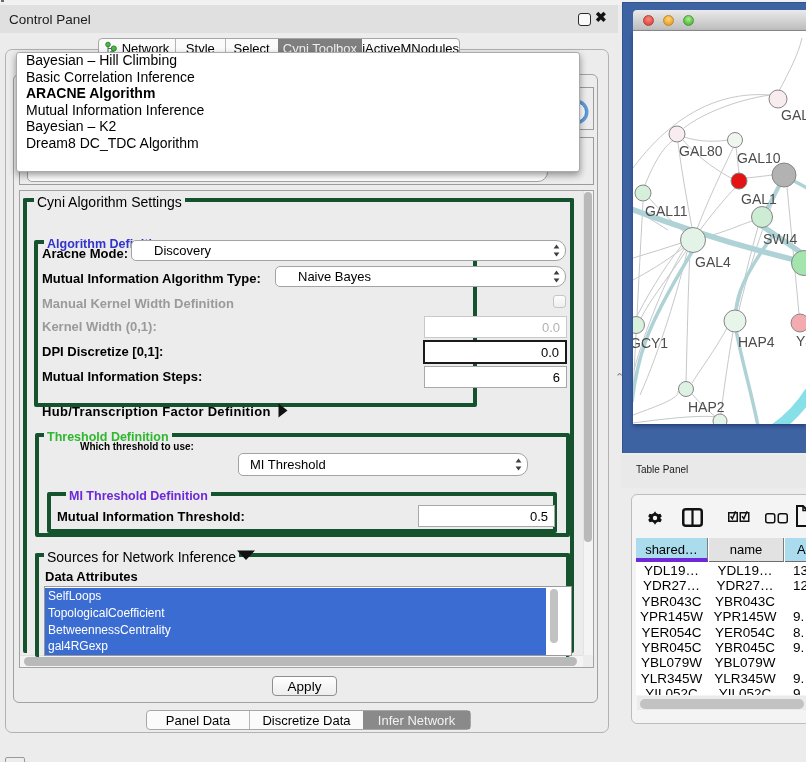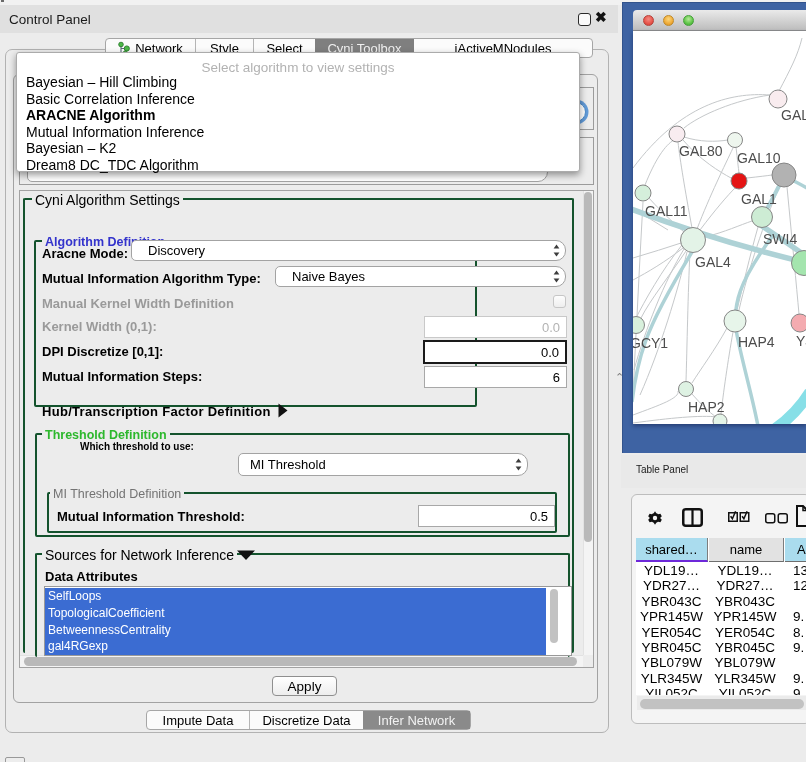--- a/index.html
+++ b/index.html
@@ -1,40 +1,40 @@
 <!DOCTYPE html>
 <html><head>
 <meta charset="utf-8">
 <style>
 *{margin:0;padding:0;box-sizing:border-box}
 html,body{width:806px;height:762px;overflow:hidden}
 body{position:relative;background:#ececec;font-family:"Liberation Sans",sans-serif;font-size:13px;color:#000}
 .abs{position:absolute}
 .b{font-weight:bold}
 .dis{color:#9a9a9a}
-.grp{position:absolute;border:2px solid #14532d;border-radius:2px}
+.grp{position:absolute;border:4px solid #14532d;border-radius:2px}
 .grplab{position:absolute;top:-8px;background:#ececec;padding:0 3px;font-size:14px;white-space:nowrap}
 .combo{position:absolute;background:#fff;border:1px solid #a3a3a3;border-radius:5px 10px 10px 5px;display:flex;align-items:center;font-size:13px}
-.combo .tx{padding-left:16px;flex:1}
+.combo .tx{padding-left:22px;flex:1}
 .steppers{position:absolute;right:5px;top:0;bottom:0;display:flex;flex-direction:column;justify-content:center;align-items:center;line-height:0}
 .fld{position:absolute;background:#fff;border:1px solid #a8a8a8;font-size:13px;text-align:right;padding:0 6px;display:flex;align-items:center;justify-content:flex-end}
 </style>
 </head>
 <body>
 
 <div class="abs" style="left:0;top:0;width:806px;height:5px;background:#f1f1f1"></div>
 <div class="abs" style="left:1px;top:0;width:3px;height:2px;background:#6a6a6a"></div>
 <div class="abs" style="left:0;top:5px;width:618px;height:28px;background:#e0e0e0"></div>
 <div class="abs" style="left:9px;top:12px;font-size:13.5px;color:#1a1a1a">Control Panel</div>
 <div class="abs" style="left:578px;top:13px;width:13px;height:13px;border:1.8px solid #2a2a2a;border-radius:3px;background:#fafafa"></div>
 <div class="abs b" style="left:595px;top:9px;font-size:14px;color:#111">✖</div>
 
 <div class="abs" style="left:5px;top:49px;width:604px;height:684px;border:1px solid #b2b2b2;border-radius:7px;background:#ececec"></div>
 
-<div class="abs" style="left:105px;top:38px;width:488px;height:20px;background:#fbfbfb;border:1px solid #a6a6a6;border-radius:4px;display:flex;z-index:5">
+<div class="abs" style="left:98px;top:38px;width:362px;height:20px;background:#fbfbfb;border:1px solid #a6a6a6;border-radius:4px;display:flex;z-index:5">
   <div style="width:90px;display:flex;align-items:center;justify-content:center;border-right:1px solid #b5b5b5">
     <svg width="13" height="15" viewBox="0 0 13 15" style="margin-right:4px">
       <path d="M3 4 L3 12 M3 7.5 L8 7.5 M3 12 L6.5 12" fill="none" stroke="#5a6b7a" stroke-width="1.1"></path>
       <circle cx="3" cy="3.5" r="2.3" fill="#4db848" stroke="#2a7d2e" stroke-width="0.9"></circle>
       <circle cx="8.8" cy="7.5" r="2.6" fill="#4db848" stroke="#2a7d2e" stroke-width="0.9"></circle>
       <circle cx="7.3" cy="12" r="2.1" fill="#4db848" stroke="#2a7d2e" stroke-width="0.9"></circle>
     </svg>
     <span>Network</span>
   </div>
   <div style="width:58px;display:flex;align-items:center;justify-content:center;border-right:1px solid #b5b5b5">Style</div>
@@ -106,51 +106,50 @@
 <div class="combo" style="left:238px;top:453px;width:290px;height:23px">
     <span class="tx" style="padding-left:11px">MI Threshold</span>
   <span class="steppers">
       <svg width="7" height="13" viewBox="0 0 7 13">
         <path d="M3.5 0.5 L6.4 4.4 H0.6 Z" fill="#3c3c3c"></path>
         <path d="M3.5 12.5 L0.6 8.6 H6.4 Z" fill="#3c3c3c"></path>
       </svg>
     </span>
   </div>
 <div class="grp" style="left:47px;top:492px;width:510px;height:41px">
-  <span class="grplab" style="left:1px;color:#737373;font-size:12.5px;font-weight:normal;top:-7px">MI Threshold Definition</span>
+  <span class="grplab" style="left:15px;color:#6d28d9;font-size:12.5px;font-weight:bold;top:-7px">MI Threshold Definition</span>
 </div>
 <div class="abs b" style="left:57px;top:509px;font-size:13px">Mutual Information Threshold:</div>
 <div class="fld" style="left:418px;top:505px;width:137px;height:22px">0.5</div>
 
 <div class="grp" style="left:35px;top:553px;width:535px;height:104px;border-bottom:none">
   <span class="grplab" style="left:5px">Sources for Network Inference</span>
 </div>
 <div class="abs" style="left:236px;top:549px"><svg width="20" height="12" viewBox="0 0 20 12">
       <path d="M1 1.5 L19 1.5 L10 11 Z" fill="#111"></path>
     </svg></div>
 <div class="abs b" style="left:45px;top:569px;font-size:13px">Data Attributes</div>
 <div class="abs" style="left:44px;top:586px;width:528px;height:70px;border:1px solid #999;background:#fff"></div>
 <div class="abs" style="left:45px;top:588px;width:501px;height:67px;background:#3b6cd2;color:#fff;font-size:12px;line-height:16.8px;padding-left:3px">
 SelfLoops<br>TopologicalCoefficient<br>BetweennessCentrality<br>gal4RGexp</div>
 <div class="abs" style="left:550px;top:589px;width:8px;height:54px;background:#c2c2c2;border-radius:4px"></div>
 
 <div class="abs" style="left:272px;top:676px;width:65px;height:20px;border:1px solid #8f8f8f;border-radius:4px;background:linear-gradient(#ffffff,#ededed);display:flex;align-items:center;justify-content:center;font-size:13.5px">Apply</div>
 
 <div class="abs" style="left:146px;top:710px;width:325px;height:20px;background:#fbfbfb;border:1px solid #a6a6a6;border-radius:4px;display:flex;font-size:13px;z-index:5">
-  <div style="width:103px;display:flex;align-items:center;justify-content:center;border-right:1px solid #b5b5b5">Impute Data</div>
+  <div style="width:103px;display:flex;align-items:center;justify-content:center;border-right:1px solid #b5b5b5">Panel Data</div>
   <div style="width:113px;display:flex;align-items:center;justify-content:center">Discretize Data</div>
   <div style="flex:1;display:flex;align-items:center;justify-content:center;background:#8a8a8a;color:#f2f2f2">Infer Network</div>
 </div>
 
 <div class="abs" style="left:5px;top:757px;width:20px;height:12px;border:1.5px solid #999;border-radius:2px;background:#ededed"></div>
 
 <div class="abs" style="left:615px;top:371px;color:#7e7e7e;font-size:11px">⌃</div>
 
 <div class="abs" style="left:16px;top:52px;width:564px;height:120px;background:#fff;border:1px solid #ababab;border-radius:3px;box-shadow:0 3px 7px rgba(0,0,0,0.4);z-index:20">
-  <div style="text-align:center;color:#b2b2b2;font-size:13.5px;padding-top:7px;height:22px">Select algorithm to view settings</div>
   <div style="font-size:14px;line-height:16.6px;padding-left:9px;margin-top:-1px">
     Bayesian – Hill Climbing<br>
     Basic Correlation Inference<br>
     <span class="b">ARACNE Algorithm</span><br>
     Mutual Information Inference<br>
     Bayesian – K2<br>
     Dream8 DC_TDC Algorithm
   </div>
 </div>
 
@@ -259,21 +258,21 @@
 <div class="abs" style="left:765px;top:512px"><svg width="24" height="11" viewBox="0 0 24 11">
   <rect x="0.75" y="0.75" width="9" height="9" rx="2" fill="none" stroke="#111" stroke-width="1.5"></rect>
   <rect x="13.25" y="0.75" width="9" height="9" rx="2" fill="none" stroke="#111" stroke-width="1.5"></rect>
 </svg></div>
 <div class="abs" style="left:796px;top:505px"><svg width="12" height="22" viewBox="0 0 12 22">
   <path d="M1 1 L7 1 L11.5 5.5 L11.5 21 L1 21 Z" fill="#f6f6f6" stroke="#111" stroke-width="2"></path>
   <path d="M7 1 L7 5.5 L11.5 5.5" fill="none" stroke="#111" stroke-width="1.5"></path>
 </svg></div>
 
 <div class="abs" style="left:636px;top:538px;width:170px;height:157px;background:#fff;overflow:hidden">
-  <div style="position:absolute;left:0;top:0;width:72px;height:24px;background:#aadcee;border-right:1px solid #7d7d7d;border-bottom:2px solid #6d28d9;text-align:center;line-height:24px;font-size:13px">shared…</div>
+  <div style="position:absolute;left:0;top:0;width:72px;height:24px;background:#aadcee;border-right:1px solid #7d7d7d;border-bottom:4px solid #6d28d9;text-align:center;line-height:24px;font-size:13px">shared…</div>
   <div style="position:absolute;left:73px;top:0;width:75px;height:24px;background:#e2e2e2;border-right:1px solid #7d7d7d;border-bottom:1px solid #6e6e6e;text-align:center;line-height:24px;font-size:13px">name</div>
   <div style="position:absolute;left:149px;top:0;width:25px;height:24px;background:#aadcee;border-bottom:1px solid #6e6e6e;line-height:24px;font-size:13px;padding-left:12px">A</div>
   <div style="position:absolute;left:0;top:25px;font-size:13.5px;line-height:15.4px;width:200px;white-space:nowrap">
     <div><span style="display:inline-block;width:71px;text-align:center">YDL19…</span><span style="display:inline-block;width:76px;text-align:center">YDL19…</span><span style="padding-left:10px">13.</span></div>
     <div><span style="display:inline-block;width:71px;text-align:center">YDR27…</span><span style="display:inline-block;width:76px;text-align:center">YDR27…</span><span style="padding-left:10px">12.</span></div>
     <div><span style="display:inline-block;width:71px;text-align:center">YBR043C</span><span style="display:inline-block;width:76px;text-align:center">YBR043C</span></div>
     <div><span style="display:inline-block;width:71px;text-align:center">YPR145W</span><span style="display:inline-block;width:76px;text-align:center">YPR145W</span><span style="padding-left:10px">9.</span></div>
     <div><span style="display:inline-block;width:71px;text-align:center">YER054C</span><span style="display:inline-block;width:76px;text-align:center">YER054C</span><span style="padding-left:10px">8.</span></div>
     <div><span style="display:inline-block;width:71px;text-align:center">YBR045C</span><span style="display:inline-block;width:76px;text-align:center">YBR045C</span><span style="padding-left:10px">9.</span></div>
     <div><span style="display:inline-block;width:71px;text-align:center">YBL079W</span><span style="display:inline-block;width:76px;text-align:center">YBL079W</span></div>

